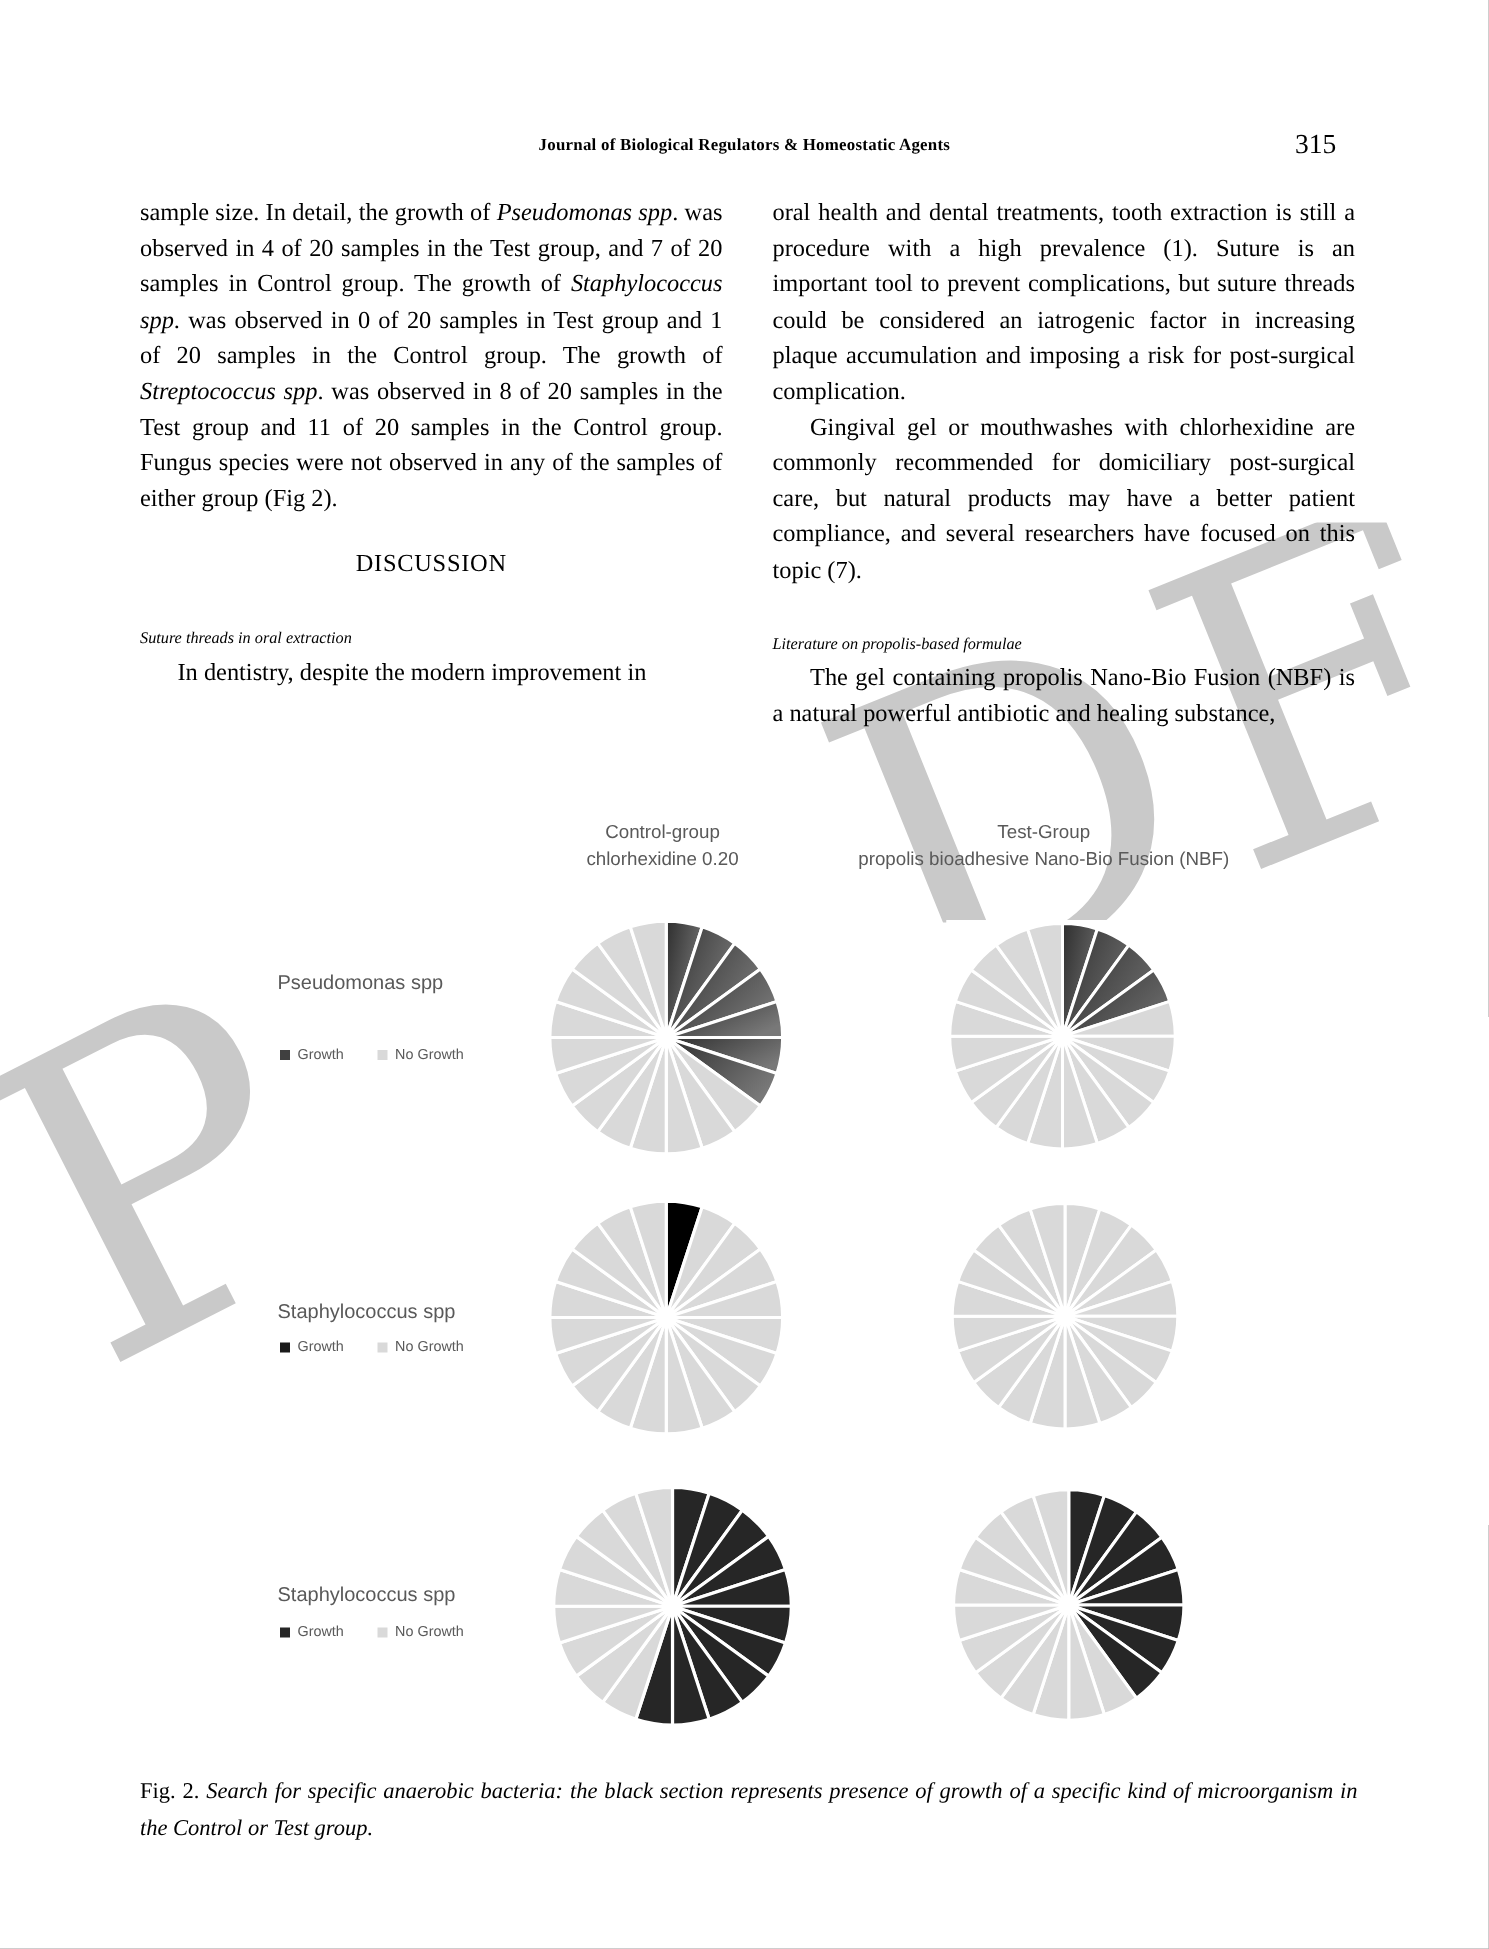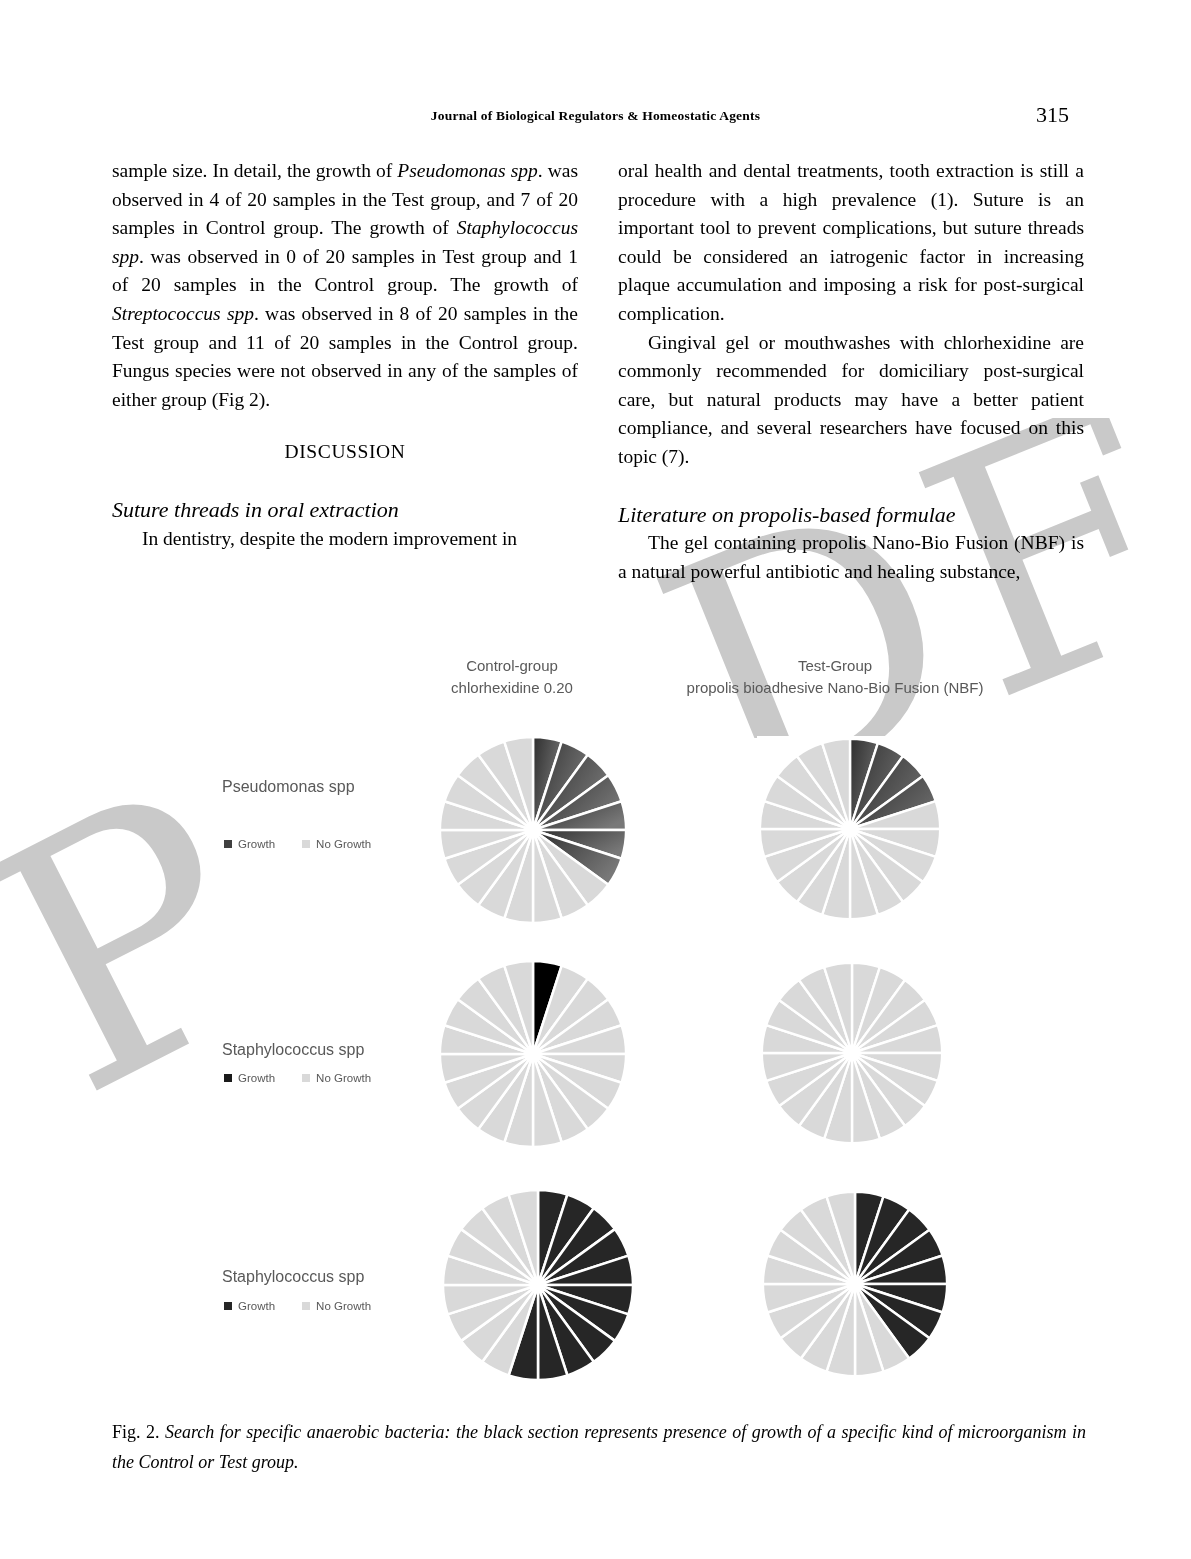--- a/index.html
+++ b/index.html
@@ -16,25 +16,25 @@
   .wm-df{position:absolute;left:28px;top:20px;font-family:"DejaVu Serif",serif;font-size:330px;
          line-height:1;letter-spacing:18px;transform:rotate(-22deg);user-select:none;}
   
   .col{position:absolute;top:157px;width:466px;font-size:19.5px;line-height:28.6px;
        text-align:justify;z-index:2;}
   .col-left{left:112px;}
   .col-right{left:618px;}
   .col p{margin:0;}
   .indent{text-indent:30px;}
   .discussion{margin:24px 0 0;font-size:19.5px;font-weight:normal;text-align:center;letter-spacing:.6px;}
-  .subhead{margin:29px 0 0;font-size:22px;font-weight:normal;font-style:italic;text-align:left;}
+  .subhead{margin:29px 0 0;font-size:13px;font-weight:normal;font-style:italic;text-align:left;}
   
   .fig-header{position:absolute;text-align:center;font-family:"Liberation Sans",sans-serif;
               font-size:15px;line-height:22px;color:#595959;z-index:2;}
-  .fig-header-control{left:402px;top:655px;width:220px;}
+  .fig-header-control{left:420px;top:655px;width:220px;}
   .fig-header-test{left:633px;top:655px;width:404px;}
   .row-label{position:absolute;left:222px;font-family:"Liberation Sans",sans-serif;
              font-size:16px;color:#595959;z-index:2;}
   .legend{position:absolute;left:224px;display:flex;gap:27px;align-items:flex-start;
           font-family:"Liberation Sans",sans-serif;font-size:11.5px;color:#595959;z-index:2;}
   .legend-item{display:inline-flex;align-items:center;}
   .swatch{display:inline-block;width:8px;height:8px;margin-right:6px;}
   .pie{position:absolute;z-index:1;}
   .pie svg{display:block;width:100%;height:100%;background:#fff;}
   

